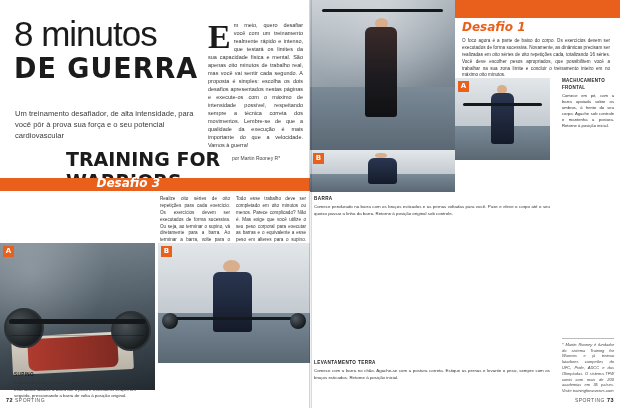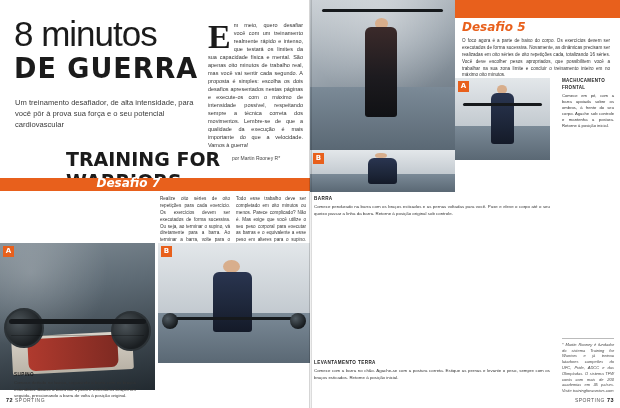--- a/index.html
+++ b/index.html
@@ -52,21 +52,21 @@
     color: #1b1b1b;
     letter-spacing: 1px;
     line-height: 1;
     margin-top: 3px;
     font-family: "DejaVu Sans", sans-serif;
     transform: scaleY(1.05);
     transform-origin: left top;
   }
   .deck {
     position: absolute;
-    left: 15px; top: 97px;
+    left: 15px; top: 108px;
     width: 182px;
     font-size: 7.6px;
     line-height: 1.45;
     color: #3a3a3a;
   }
   .dropcap-col {
     position: absolute;
     left: 208px; top: 22px;
     width: 95px;
     font-size: 5.5px;
@@ -328,21 +328,21 @@
     <div class="deck">Um treinamento desafiador, de alta intensidade, para você pôr à prova sua força e o seu potencial cardiovascular</div>
 
     <div class="dropcap-col">
       <span class="dropcap">E</span><span>m meio, quero desafiar você com um treinamento realmente rápido e intenso, que testará os limites da sua capacidade física e mental. São apenas oito minutos de trabalho real, mas você vai sentir cada segundo. A proposta é simples: escolha os dois desafios apresentados nestas páginas e execute-os com o máximo de intensidade possível, respeitando sempre a técnica correta dos movimentos. Lembre-se de que a qualidade da execução é mais importante do que a velocidade. Vamos à guerra!</span>
     </div>
 
     <div class="tfw">TRAINING FOR WARRIORS</div>
     <div class="byline">por Martin Rooney R*</div>
 
     <div class="orange-bar"></div>
-    <div class="desafio-label">Desafio 7</div>
+    <div class="desafio-label">Desafio 3</div>
 
     <div class="body-col bc-1">Realize oito séries de oito repetições para cada exercício. Os exercícios devem ser executados de forma sucessiva. Ou seja, ao terminar o supino, vá diretamente para a barra. Ao terminar a barra, volte para o supino e assim sucessivamente, até completar um total de 16 séries de oito repetições (oito séries de supino e oito séries de barra).</div>
     <div class="body-col bc-2">Todo esse trabalho deve ser completado em oito minutos ou menos. Parece complicado? Não é. Mas exige que você utilize o seu peso corporal para executar as barras e o equivalente a esse peso em alteres para o supino. Controle o tempo entre as séries e mantenha o ritmo constante durante todo o circuito.</div>
 
     <div class="photo gym">
       <div class="gym-bench"></div>
       <div class="gym-body"></div>
       <div class="gym-plate" style="left:4px; top:44%;"></div>
       <div class="gym-plate" style="right:4px; top:46%;"></div>
       <div class="tag">A</div>
@@ -373,21 +373,21 @@
   <div class="page page-right">
 
     <div class="photo rp-photo-top">
       <div class="fig-bg-mat"></div>
       <div class="bar-black" style="top:6%;"></div>
       <div class="fig-head" style="left:45%; top:12%; width:9%; height:7%;"></div>
       <div class="fig-person" style="left:38%; top:18%; width:22%; height:60%; background:linear-gradient(180deg,#3b2a2a 0%,#1d1b1f 55%,#101114 100%);"></div>
     </div>
 
     <div class="rp-orange-top"></div>
-    <div class="desafio2">Desafio 5</div>
+    <div class="desafio2">Desafio 1</div>
     <div class="rp-intro">O foco agora é a parte de baixo do corpo. Os exercícios devem ser executados de forma sucessiva. Novamente, as dinâmicas precisam ser realizadas em oito séries de oito repetições cada, totalizando 16 séries. Você deve escolher pesos apropriados, que possibilitem você a trabalhar na sua zona limite e concluir o treinamento inteiro em no máximo oito minutos.</div>
 
     <div class="photo" style="left:145px; top:78px; width:95px; height:82px;">
       <div class="fig-bg-wall"></div>
       <div class="fig-bg-mat"></div>
       <div class="fig-head"></div>
       <div class="fig-person"></div>
       <div class="bar-black" style="top:30%;"></div>
       <div class="tag">A</div>
     </div>

